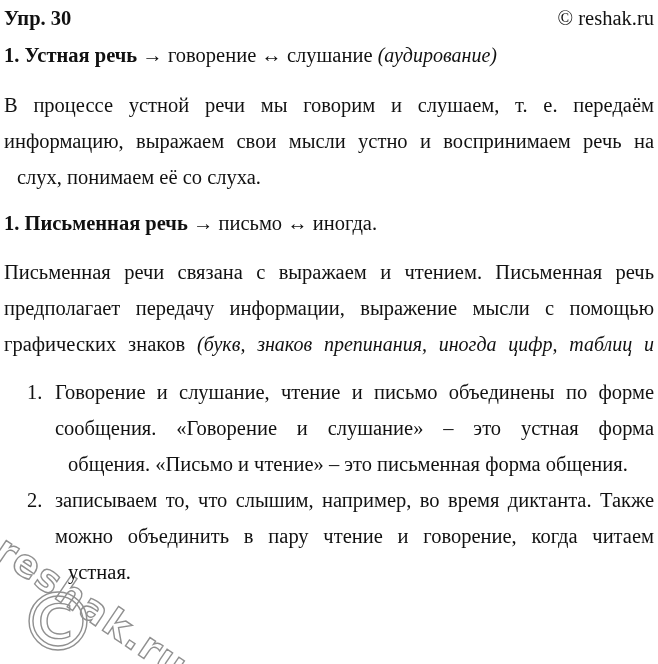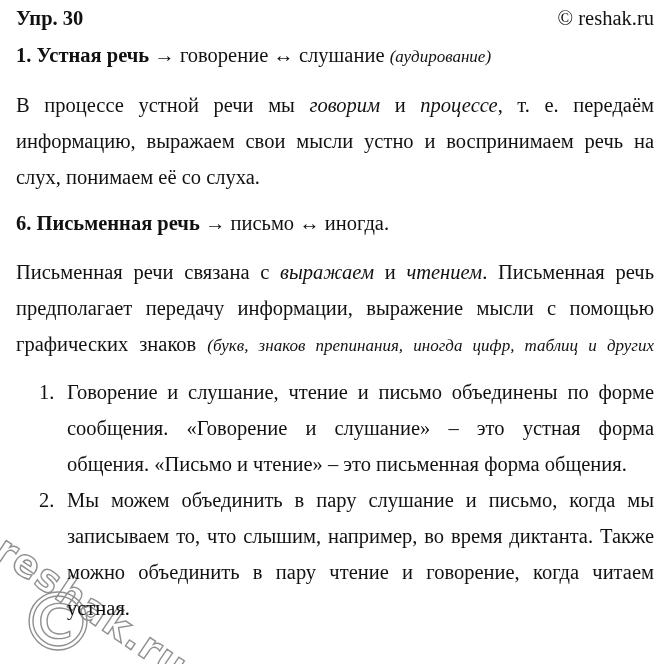--- a/index.html
+++ b/index.html
@@ -15,54 +15,54 @@
 
   
   .wm-layer {
     position: absolute; left: 0; top: 0; width: 658px; height: 664px;
     z-index: 0; pointer-events: none;
   }
 
   
   .content {
     position: relative; z-index: 1;
-    padding: 3px 4px 0 16px; 
+    padding: 3px 4px 0 4px; 
   }
 
   .hdr {
     display: flex; justify-content: space-between; align-items: baseline;
     height: 30px; line-height: 30px;
     margin-bottom: 4px;
     font-size: 20.5px;
   }
   .hdr .exercise { font-weight: bold; }
 
   .h-line {
     height: 36px; line-height: 36px;
     font-size: 20.5px;
     white-space: nowrap;
   }
   .h1-block { margin-bottom: 14px; }
   .h2-block { margin-bottom: 13px; }
 
   .b  { font-weight: bold; }
-  .i  { font-style: italic; }
-  .is { font-style: italic; font-size: 17px; }
+  .i  { }
+  .is { font-style: italic; font-size: 20px; }
 
   .para { margin: 0; }
   .p1-block { margin-bottom: 10px; }
   .p2-block { margin-bottom: 12px; }
 
   .tline {
     height: 36px; line-height: 36px;
     font-size: 20.5px;
     overflow: hidden;
   }
   .jline { text-align: justify; text-align-last: justify; }
-  .lline { text-align: left; }
+  .lline { text-align: left; margin-left: 13px; }
 
   .list { margin: 0; }
   .li {
     position: relative;
     padding-left: 51px;
   }
   .li .num {
     position: absolute; left: 23px; top: 0;
     height: 36px; line-height: 36px;
     font-size: 20.5px;
@@ -81,45 +81,44 @@
   <div class="content">
 
     <div class="hdr">
       <span class="exercise">Упр. 30</span>
       <span>© reshak.ru</span>
     </div>
 
     <div class="h-line h1-block"><span class="b">1. Устная речь</span><span> → говорение ↔ слушание </span><span class="is">(аудирование)</span></div>
 
     <div class="para p1-block">
-      <div class="tline jline"><span>В процессе устной речи мы </span><span class="i">говорим</span><span> и </span><span class="i">процессе</span><span>, т. е. передаём</span></div>
+      <div class="tline jline"><span>В процессе устной речи мы </span><span class="i">говорим</span><span> и </span><span class="i">слушаем</span><span>, т. е. передаём</span></div>
       <div class="tline jline">информацию, выражаем свои мысли устно и воспринимаем речь на</div>
       <div class="tline lline">слух, понимаем её со слуха.</div>
     </div>
 
-    <div class="h-line h2-block"><span class="b">6. Письменная речь</span><span> → письмо ↔ иногда.</span></div>
+    <div class="h-line h2-block"><span class="b">1. Письменная речь</span><span> → письмо ↔ иногда.</span></div>
 
     <div class="para p2-block">
       <div class="tline jline"><span>Письменная речи связана с </span><span class="i">выражаем</span><span> и </span><span class="i">чтением</span><span>. Письменная речь</span></div>
       <div class="tline jline">предполагает передачу информации, выражение мысли с помощью</div>
       <div class="tline jline"><span>графических знаков </span><span class="is">(букв, знаков препинания, иногда цифр, таблиц и других</span></div>
     </div>
 
     <div class="list">
 
       <div class="li">
         <span class="num">1.</span>
         <div class="tline jline">Говорение и слушание, чтение и письмо объединены по форме</div>
         <div class="tline jline">сообщения. «Говорение и слушание» – это устная форма</div>
         <div class="tline lline">общения. «Письмо и чтение» – это письменная форма общения.</div>
       </div>
 
       <div class="li">
         <span class="num">2.</span>
-        <div class="tline jline">Мы можем объединить в пару слушание и письмо, когда мы</div>
         <div class="tline jline">записываем то, что слышим, например, во время диктанта. Также</div>
         <div class="tline jline">можно объединить в пару чтение и говорение, когда читаем</div>
         <div class="tline lline">устная.</div>
       </div>
 
     </div>
   </div>
 </div>
 
 </body></html>

